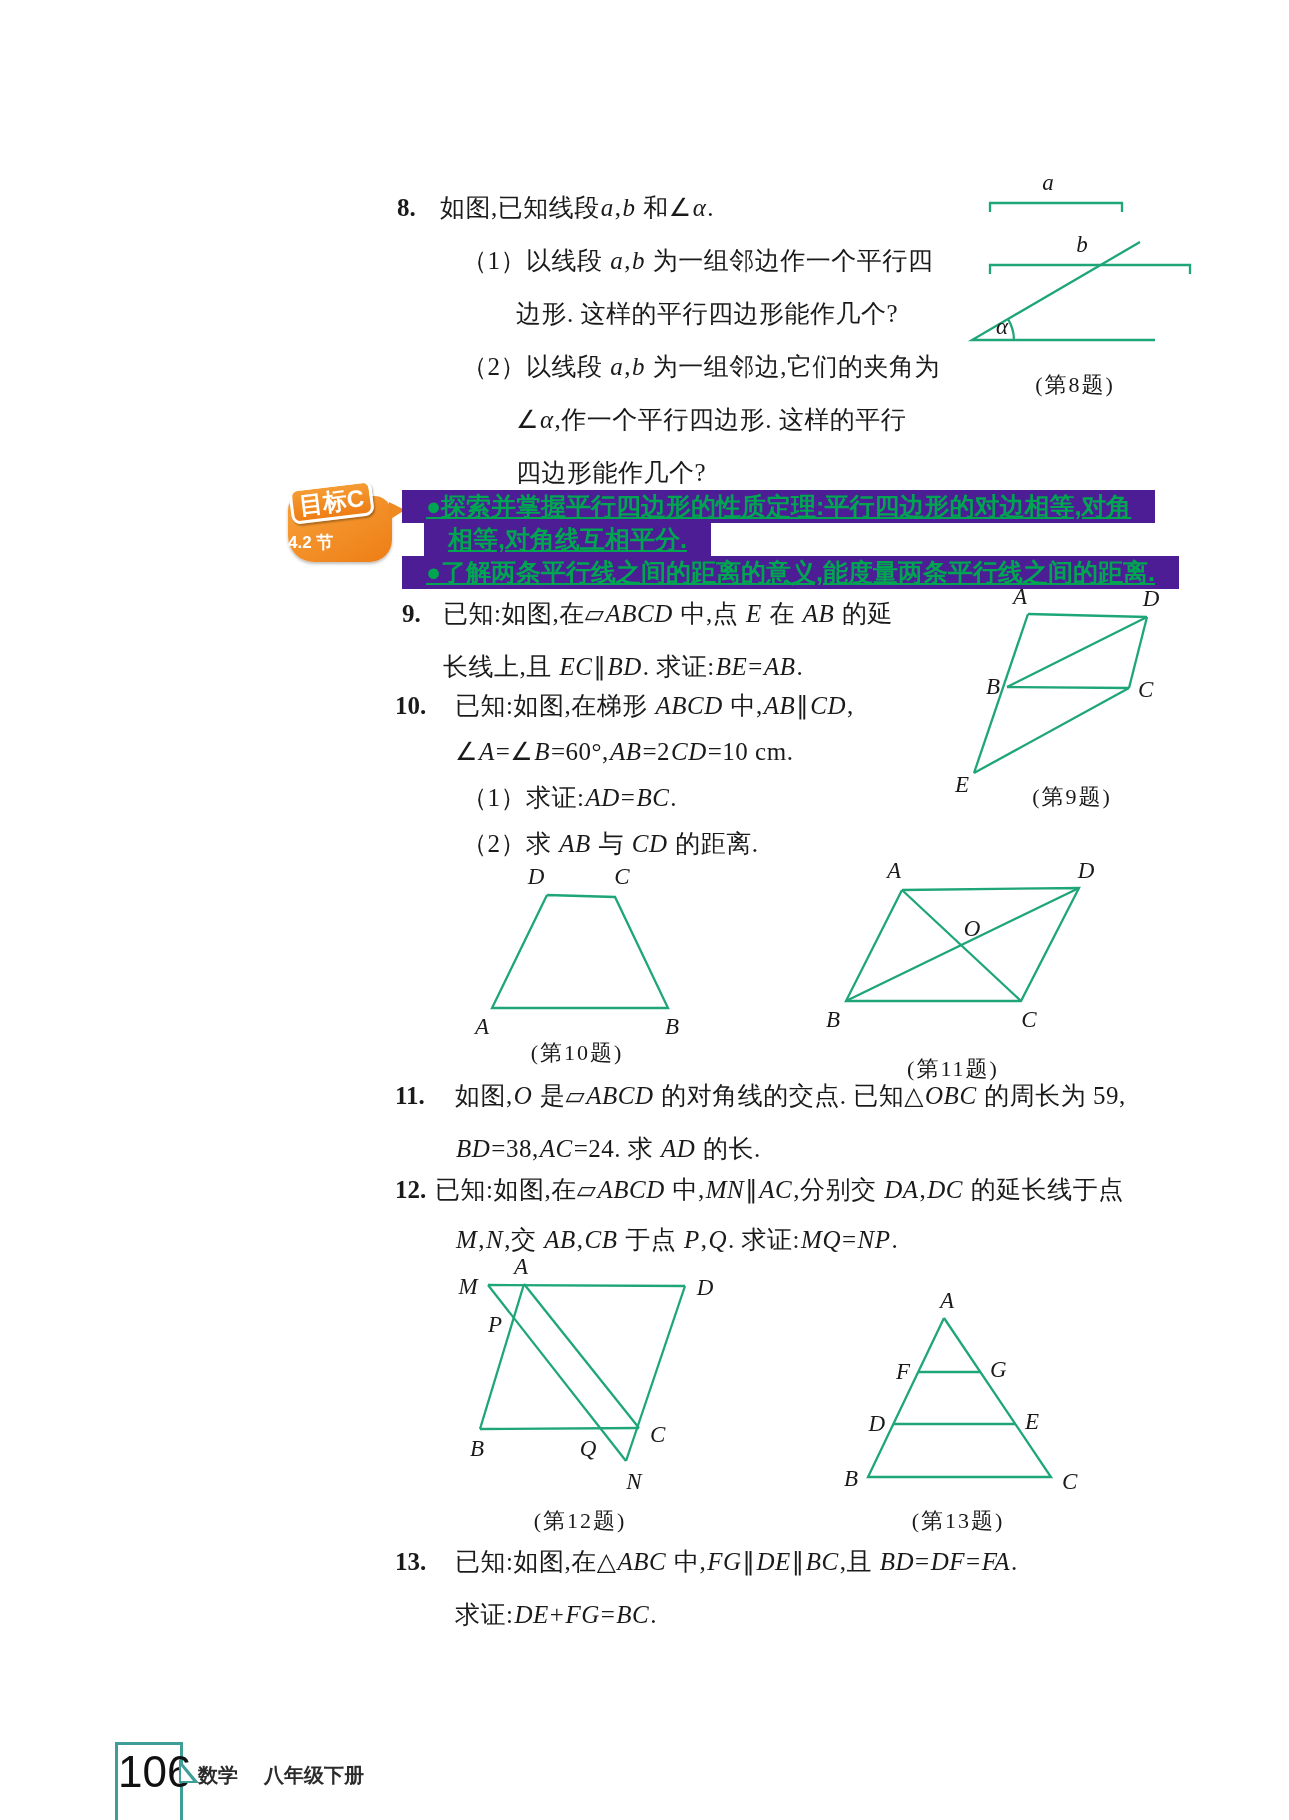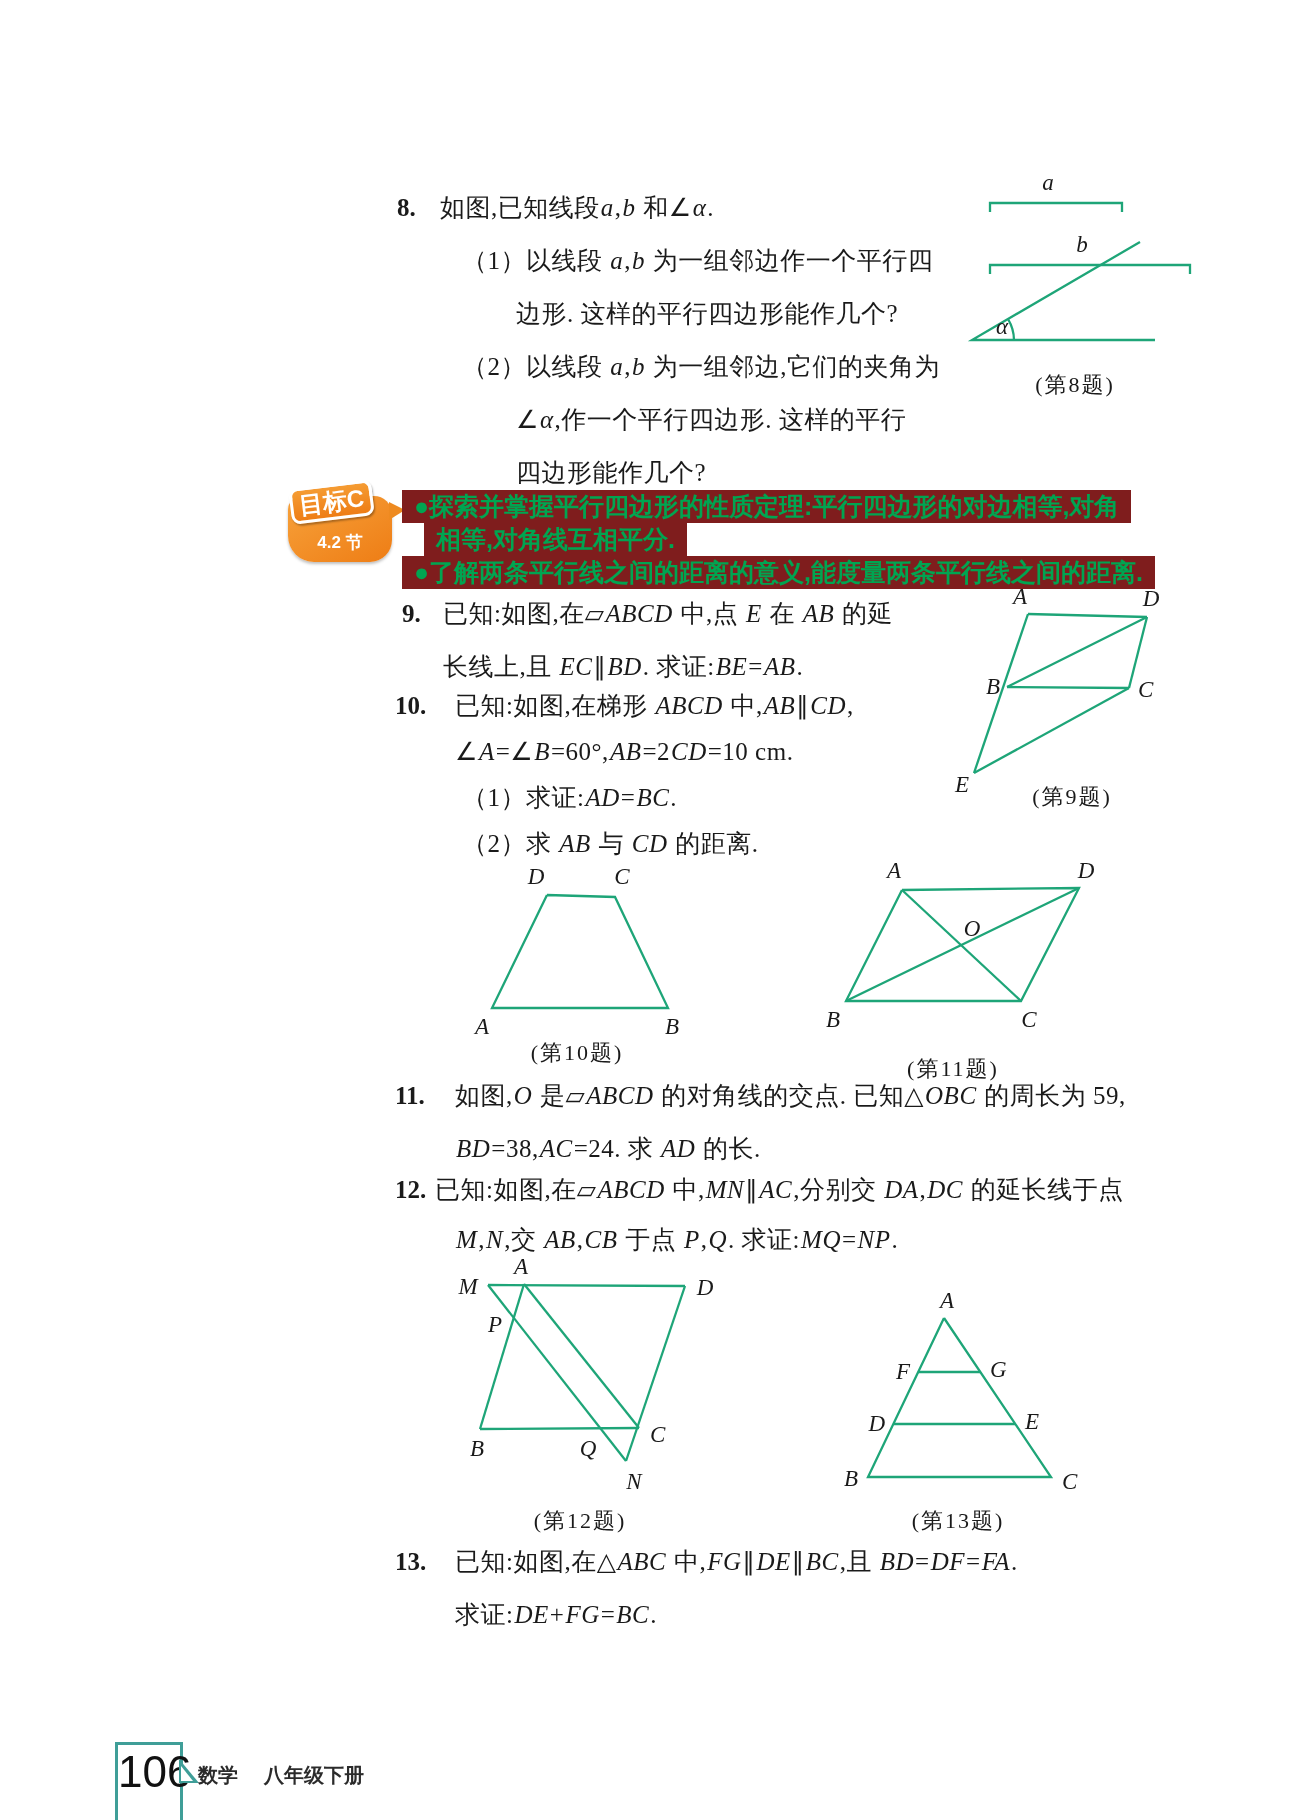--- a/index.html
+++ b/index.html
@@ -2,41 +2,41 @@
 <html><head>
 <meta charset="utf-8">
 <style>
   html,body{margin:0;padding:0;background:#e8e8e8;}
   #page{position:relative;width:1289px;height:1820px;background:#ffffff;overflow:hidden;
         font-family:"Liberation Serif","DejaVu Serif",serif;color:#1a1a1a;}
   .tline{position:absolute;font-size:25px;line-height:32px;white-space:nowrap;letter-spacing:0.5px;}
   .pnum{position:absolute;font-size:25px;line-height:32px;font-weight:bold;}
   .tline i{font-family:"Liberation Serif","DejaVu Serif",serif;font-style:italic;padding:0 1px;}
   .sym{font-family:"DejaVu Sans",sans-serif;font-style:normal;}
-  .goal-line{position:absolute;background:#7f1d1d;color:#00a551;font-weight:bold;
-             font-size:25px;line-height:33px;white-space:nowrap;padding:0 12px;
-             font-family:"Liberation Sans","DejaVu Sans",sans-serif;}
+  .goal-line{position:absolute;background:#4c1d95;color:#00a551;font-weight:bold;
+             font-size:25px;line-height:33px;white-space:nowrap;padding:0 24px;
+             font-family:"Liberation Sans","DejaVu Sans",sans-serif;text-decoration:underline;}
   .caption{position:absolute;transform:translateX(-50%);font-size:22px;letter-spacing:2px;white-space:nowrap;}
   svg.fig{position:absolute;overflow:visible;}
   svg.fig line, svg.fig path, svg.fig polyline{stroke:#1ea578;stroke-width:2.3;fill:none;}
   svg.fig text{font-family:"Liberation Serif","DejaVu Serif",serif;font-style:italic;
                font-size:23px;fill:#1a1a1a;}
   
   .goal-badge{position:absolute;left:288px;top:486px;width:104px;height:76px;}
   .badge-body{position:absolute;left:0;top:10px;right:0;bottom:0;
               background:linear-gradient(150deg,#f7a23b,#ee7d15);
               border-radius:14px 18px 22px 26px;box-shadow:0 2px 3px rgba(0,0,0,.25);}
   .badge-tail{position:absolute;right:-13px;top:16px;width:0;height:0;
               border-top:8px solid transparent;border-bottom:10px solid transparent;
               border-left:16px solid #ee8a20;}
   .badge-title{position:absolute;left:2px;top:-2px;background:linear-gradient(180deg,#f59c33,#ee7d15);
                border:3px solid #ffffff;border-radius:9px;padding:0 6px;color:#ffffff;
                font-family:"Liberation Sans","DejaVu Sans",sans-serif;font-weight:bold;font-size:24px;
                line-height:30px;transform:rotate(-7deg);box-shadow:1px 2px 2px rgba(0,0,0,.3);white-space:nowrap;}
-  .badge-sec{position:absolute;left:0;right:0;bottom:8px;text-align:center;color:#ffffff;
+  .badge-sec{position:absolute;left:0;right:0;bottom:8px;text-align:left;color:#ffffff;
              font-family:"Liberation Sans","DejaVu Sans",sans-serif;font-weight:bold;font-size:17px;}
   
   .page-tab{position:absolute;left:115px;top:1742px;width:62px;height:78px;
             border-left:3px solid #3f9e98;border-top:3px solid #3f9e98;border-right:3px solid #3f9e98;}
   .page-num{margin-top:4px;text-align:center;font-size:44px;line-height:46px;color:#111;
             font-family:"Liberation Sans","DejaVu Sans",sans-serif;}
   .tab-tail{position:absolute;right:-21px;top:12px;}
   .book-label{position:absolute;left:198px;top:1762px;font-size:20px;font-weight:bold;color:#2b2b2b;
               font-family:"Liberation Sans","DejaVu Sans",sans-serif;white-space:nowrap;}
   .book-label span{margin-right:26px;margin-top:24px;}

